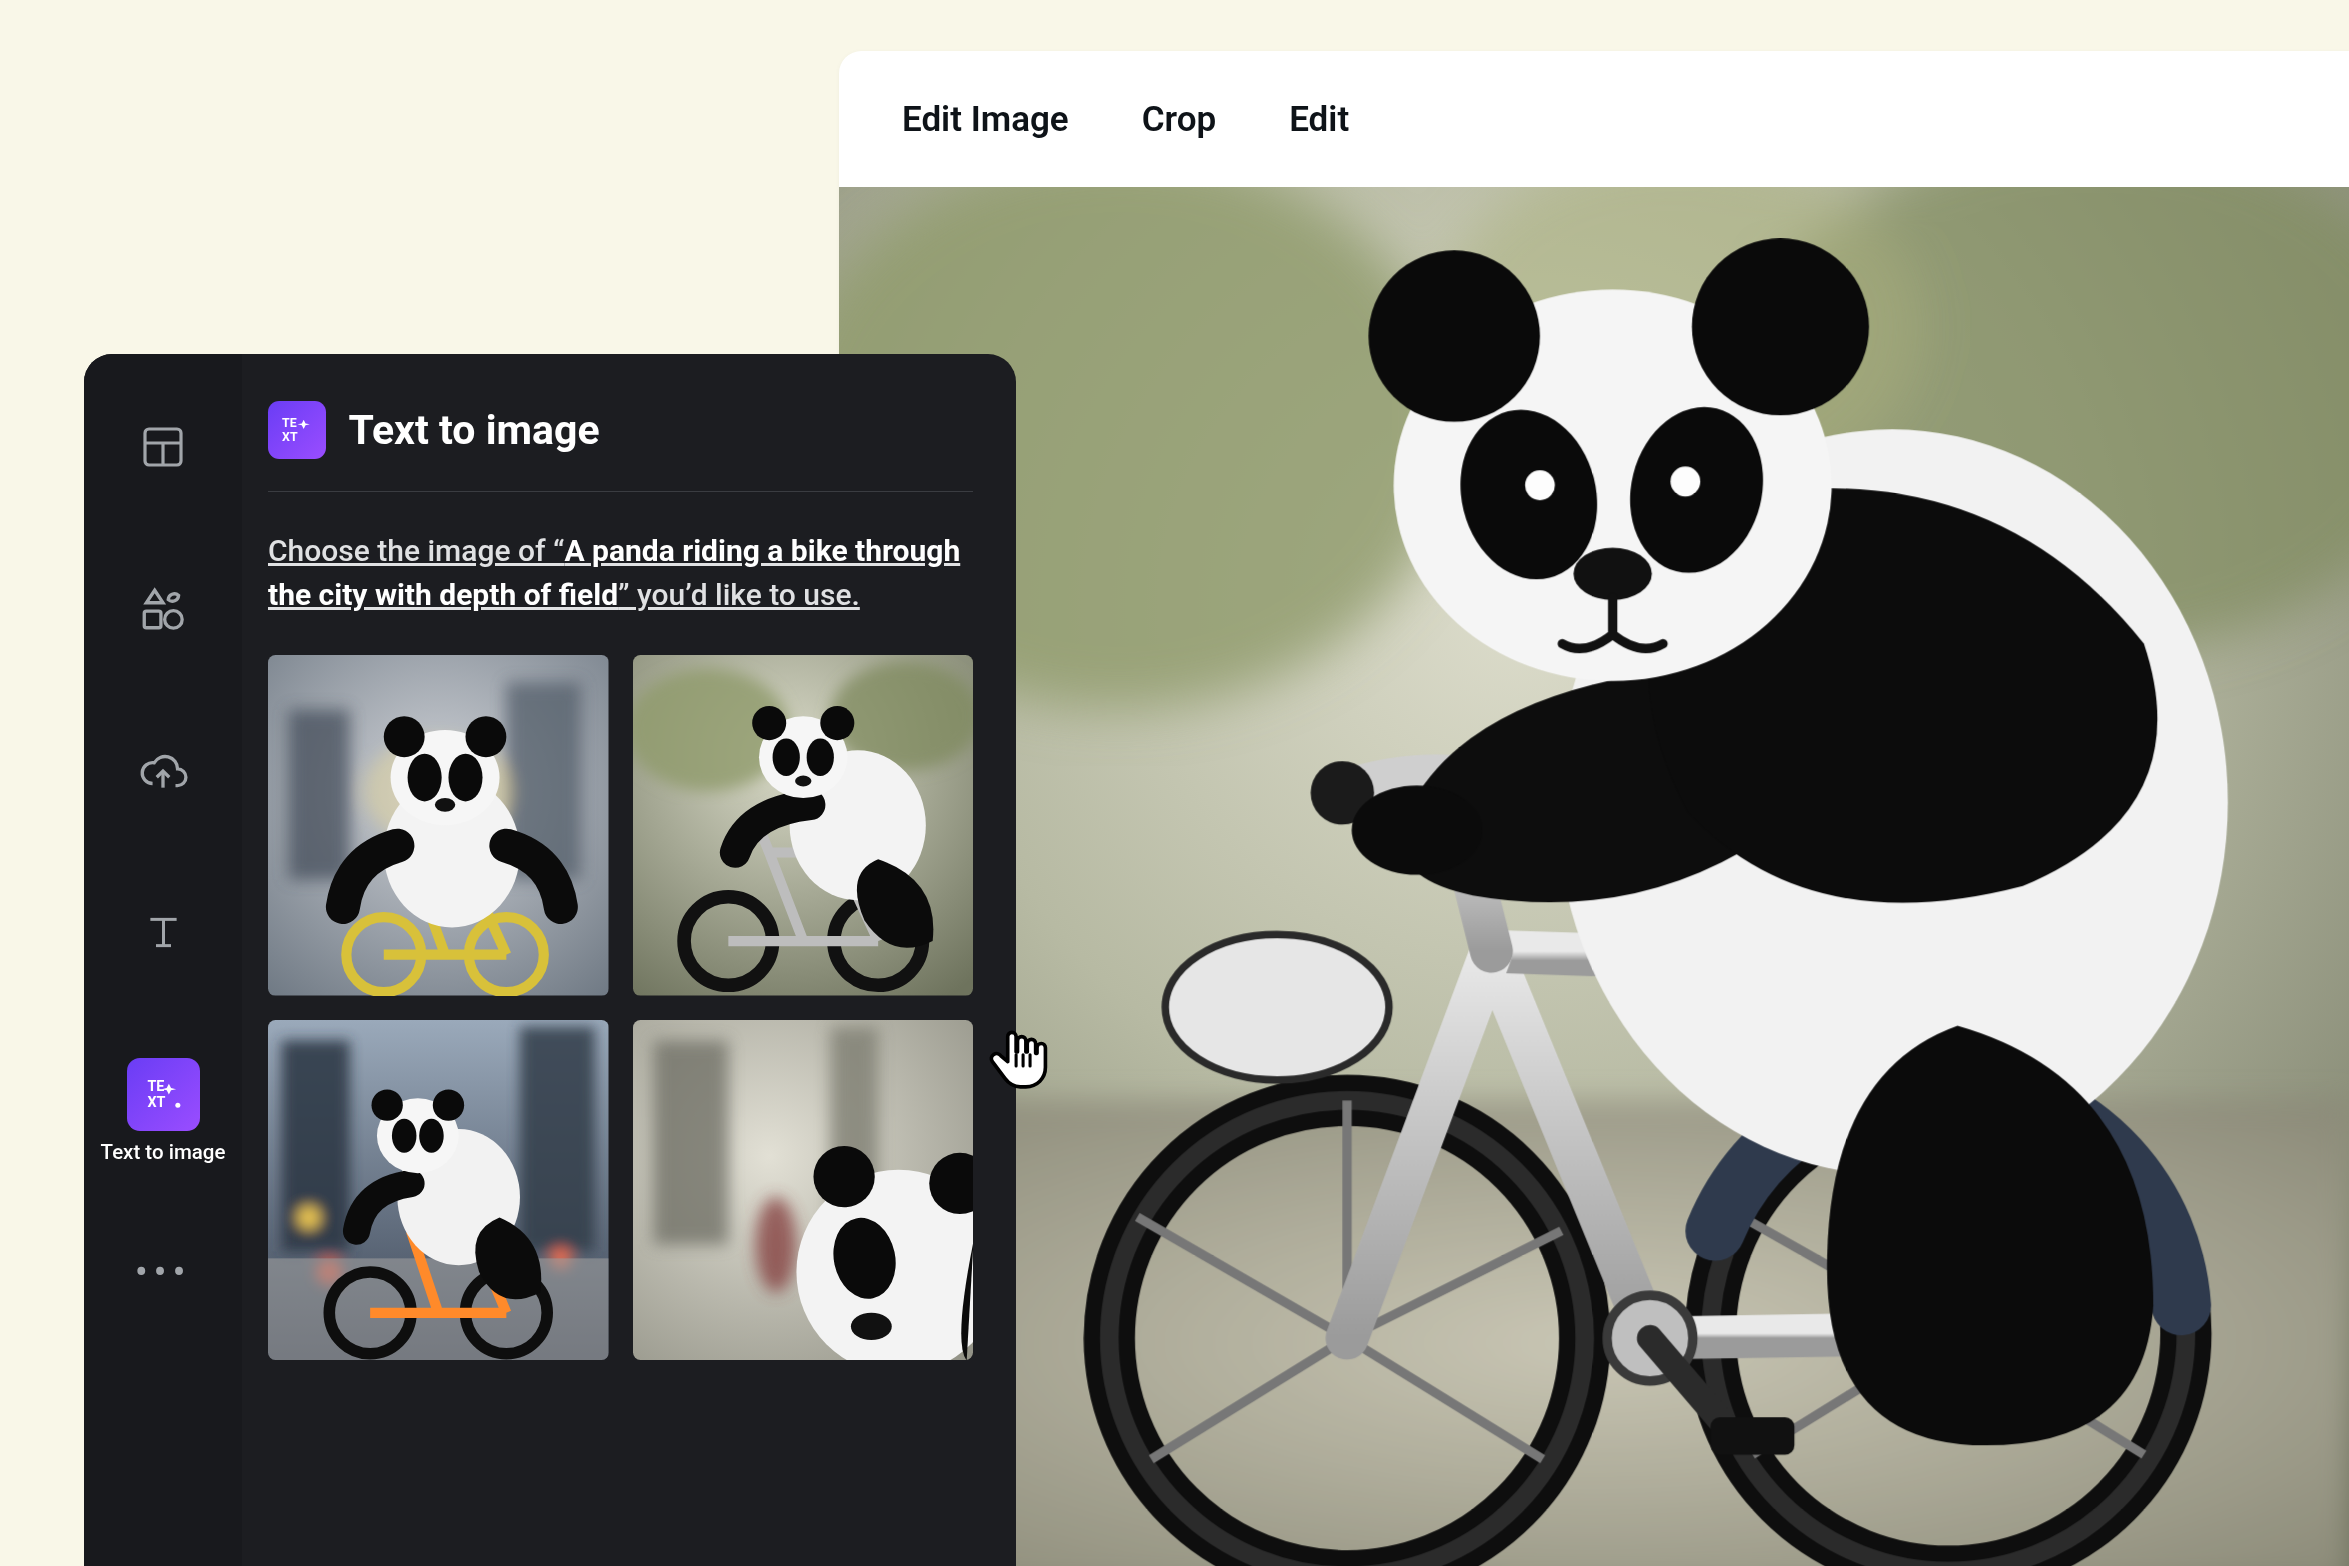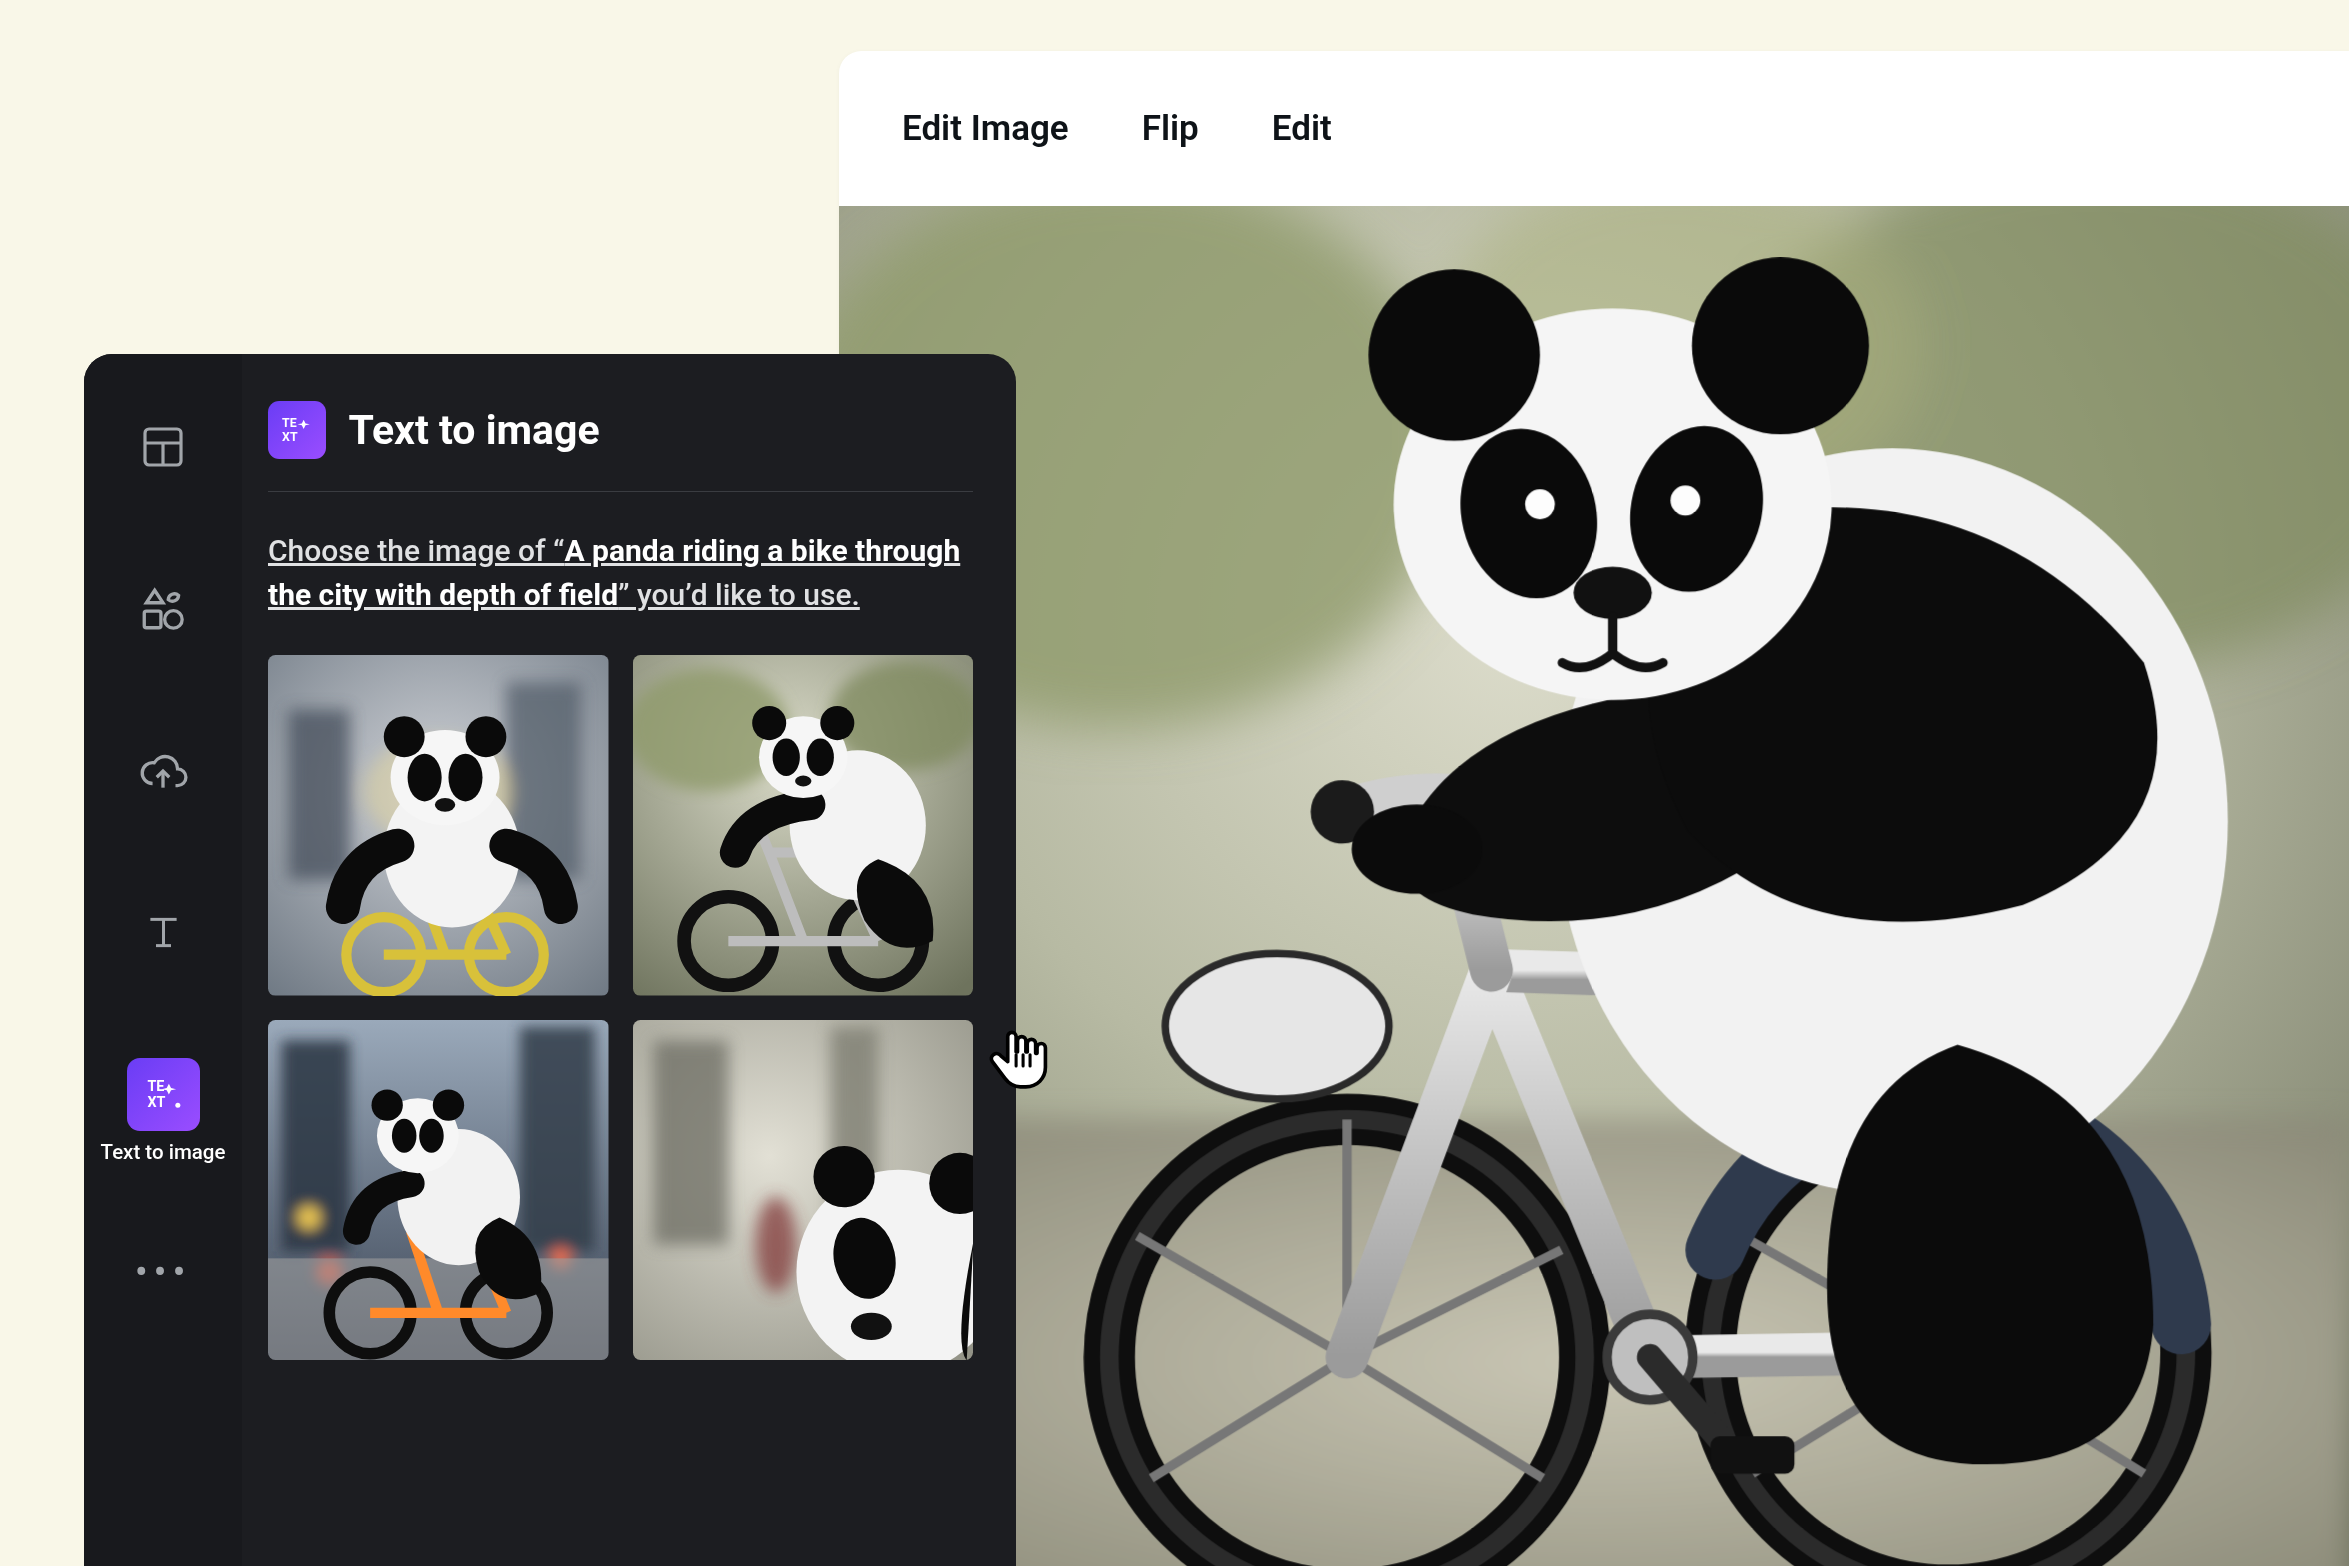--- a/index.html
+++ b/index.html
@@ -16,21 +16,21 @@
     top: 51px;
     left: 839px;
     width: 1510px;
     height: 1515px;
     background: #fff;
     border-radius: 22.4px 0 0 0;
     overflow: hidden;
     box-shadow: 0 1.9px 5.6px rgba(0,0,0,0.04);
   }
   .editor-toolbar {
-    height: 155px;
+    height: 136px;
     display: flex;
     align-items: center;
     gap: 73px;
     padding-left: 63px;
     font-size: 35px;
     font-weight: 600;
     color: #0e1318;
   }
   .editor-toolbar span { cursor: pointer; }
   .editor-canvas {
@@ -152,21 +152,21 @@
     letter-spacing:5.6px;
     line-height:1;
   }
 </style>
 </head>
 <body>
 
 <div class="editor-window">
   <div class="editor-toolbar">
     <span>Edit Image</span>
-    <span>Flip</span>
+    <span>Crop</span>
     <span>Edit</span>
   </div>
   <div class="editor-canvas">
 
     <svg viewBox="0 0 1620 1500" preserveAspectRatio="xMidYMid slice" width="1510" height="1398">
       <defs>
         <radialGradient id="bgGrad" cx="45%" cy="30%" r="85%">
           <stop offset="0%" stop-color="#dcdccb"></stop>
           <stop offset="45%" stop-color="#b7baa3"></stop>
           <stop offset="100%" stop-color="#6f735f"></stop>

